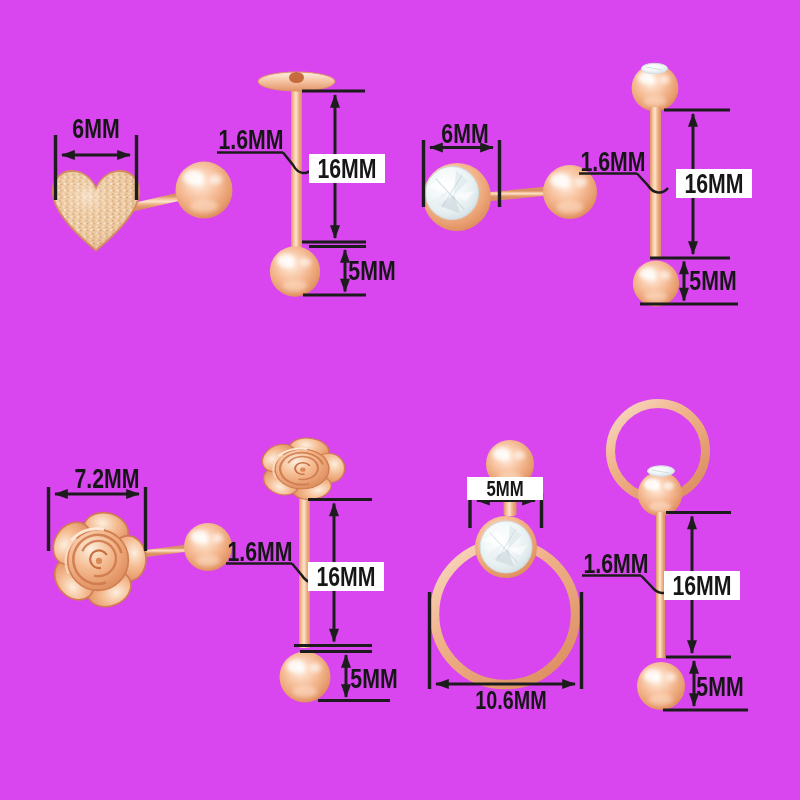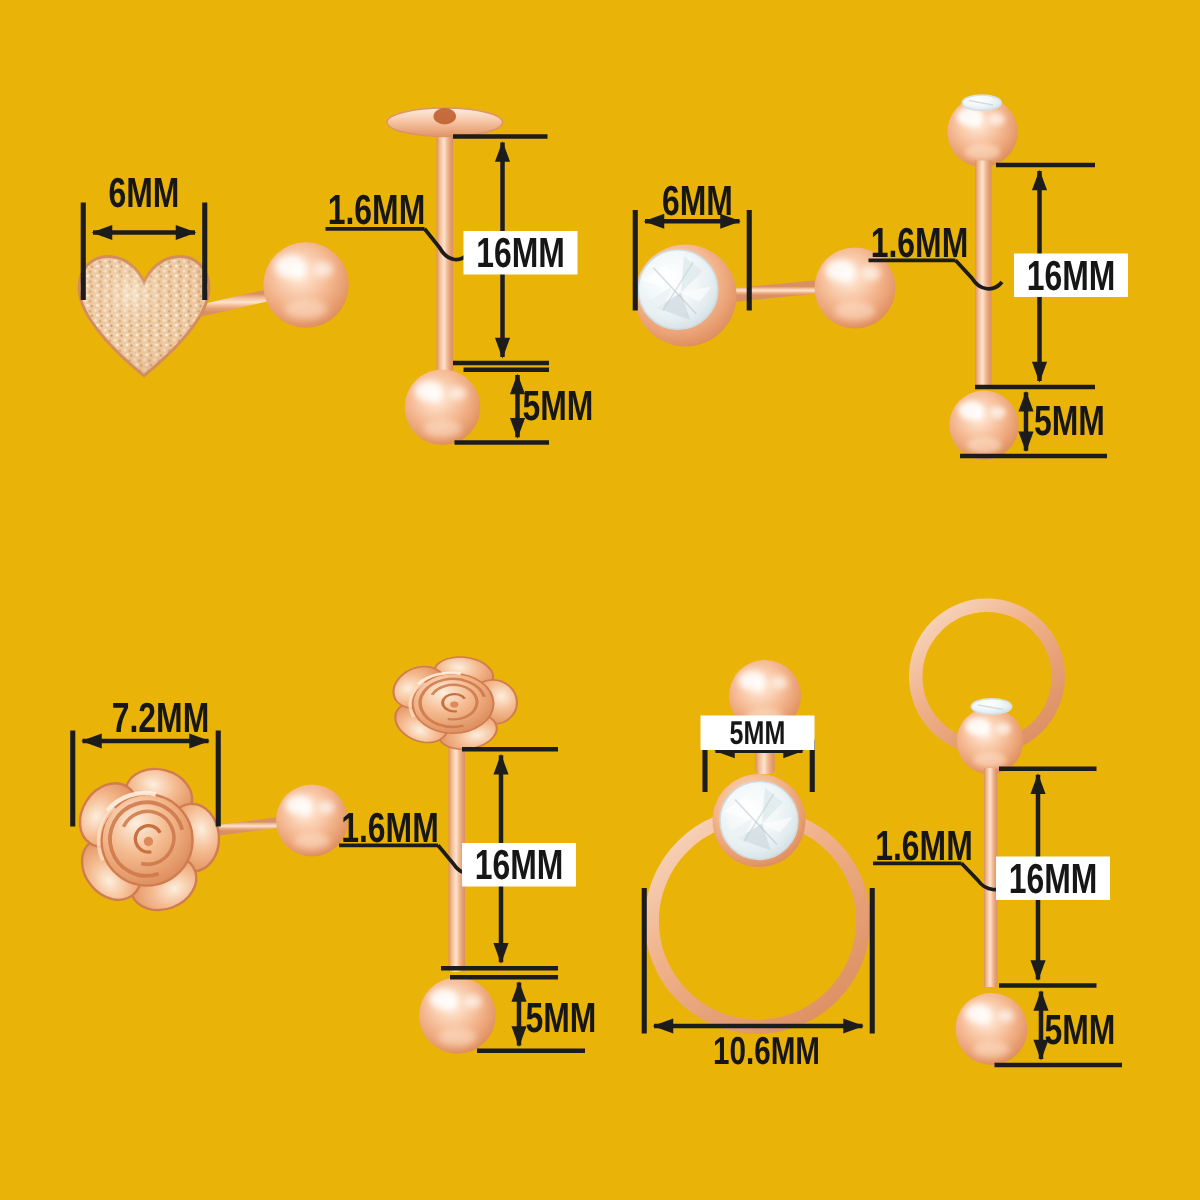--- a/index.html
+++ b/index.html
@@ -1,16 +1,16 @@
 <!DOCTYPE html>
 <html><head>
 <meta charset="utf-8">
 <style>
   html,body{margin:0;padding:0;background:#fff;}
-  #canvas{position:relative;width:800px;height:800px;background:#eab308;overflow:hidden;
+  #canvas{position:relative;width:800px;height:800px;background:#d946ef;overflow:hidden;
           font-family:"Liberation Sans",sans-serif;}
   #art{position:absolute;left:0;top:0;}
   .dim{position:absolute;width:100px;line-height:29px;text-align:center;
        font-weight:700;font-size:28px;color:#161616;transform:scaleX(.76);
        white-space:nowrap;}
   .wbg{background:#fff;}
   .fs22{font-size:22px;line-height:23px;}
   .fs26{font-size:26px;line-height:27px;}
   .ml{stroke:#1c1c1c;stroke-width:3;fill:none;}
   .bar{stroke:#1c1c1c;stroke-width:3.4;fill:none;}

